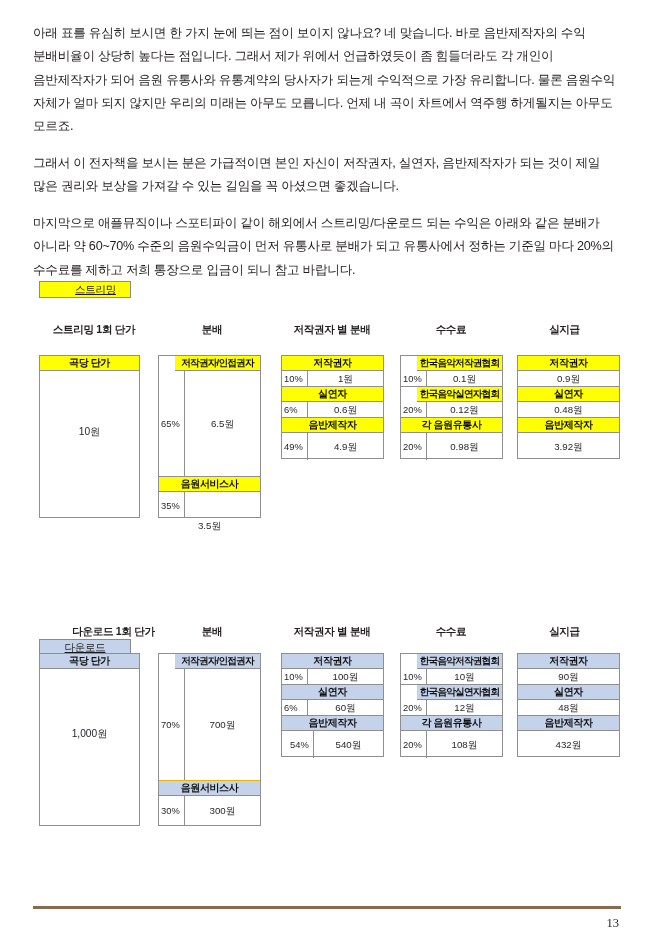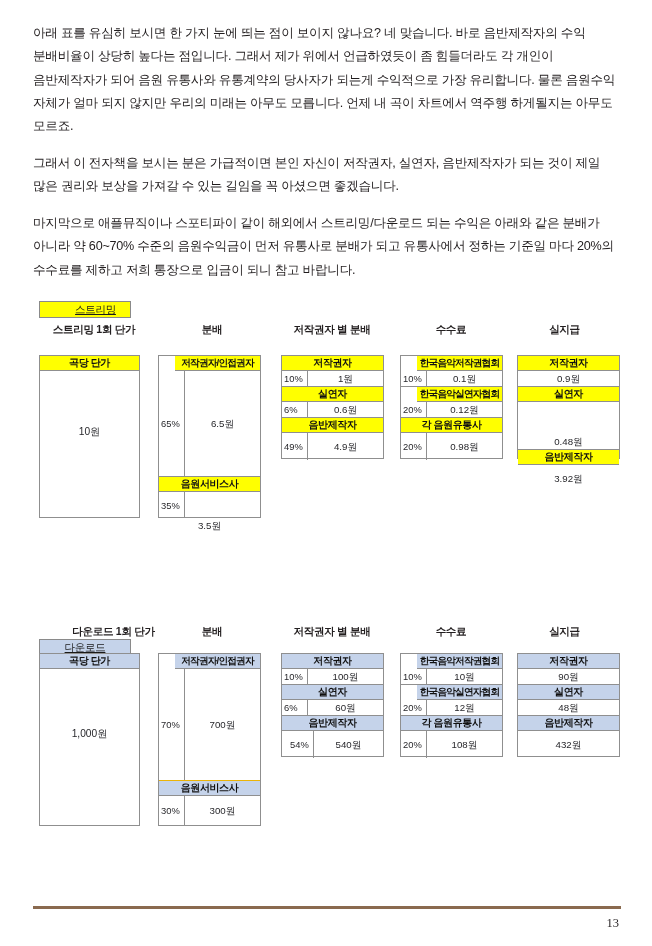--- a/index.html
+++ b/index.html
@@ -189,21 +189,21 @@
 </style>
 </head>
 <body>
 
 <div class="page">
 
   <div class="prose" id="para-1">아래 표를 유심히 보시면 한 가지 눈에 띄는 점이 보이지 않나요? 네 맞습니다. 바로 음반제작자의 수익 분배비율이 상당히 높다는 점입니다. 그래서 제가 위에서 언급하였듯이 좀 힘들더라도 각 개인이 음반제작자가 되어 음원 유통사와 유통계약의 당사자가 되는게 수익적으로 가장 유리합니다. 물론 음원수익 자체가 얼마 되지 않지만 우리의 미래는 아무도 모릅니다. 언제 내 곡이 차트에서 역주행 하게될지는 아무도 모르죠.</div>
   <div class="prose" id="para-2">그래서 이 전자책을 보시는 분은 가급적이면 본인 자신이 저작권자, 실연자, 음반제작자가 되는 것이 제일 많은 권리와 보상을 가져갈 수 있는 길임을 꼭 아셨으면 좋겠습니다.</div>
   <div class="prose" id="para-3">마지막으로 애플뮤직이나 스포티파이 같이 해외에서 스트리밍/다운로드 되는 수익은 아래와 같은 분배가 아니라 약 60~70% 수준의 음원수익금이 먼저 유통사로 분배가 되고 유통사에서 정하는 기준일 마다  20%의 수수료를 제하고 저희 통장으로 입금이 되니 참고 바랍니다.</div>
 
-  <div class="badge badge-yellow" style="left:39px; top:301px;padding-left:21px;">
+  <div class="badge badge-yellow" style="left:39px; top:281px;padding-left:21px;">
     <span>스트리밍</span>
   </div>
 
   <div class="col-caption" style="left:39px; top:323px; width:110px;">스트리밍 1회 단가</div>
   <div class="col-caption" style="left:162px; top:323px; width:100px;">분배</div>
   <div class="col-caption" style="left:277px; top:323px; width:110px;">저작권자 별 분배</div>
   <div class="col-caption" style="left:396px; top:323px; width:110px;">수수료</div>
   <div class="col-caption" style="left:512px; top:323px; width:105px;">실지급</div>
 
   <div class="unit-box" style="left:39px; top:355px; width:101px; height:163px;">
@@ -262,21 +262,21 @@
     </div>
   </div>
 
   <div class="tbl" style="left:517px; top:355px; width:103px; height:104px;">
     <div class="hdr yellow">저작권자</div>
     <div class="row">
       <div class="amt-full" style="width:100%;">0.9원</div>
     </div>
     <div class="hdr yellow">실연자</div>
     <div class="row">
-      <div class="amt-full" style="width:100%;margin-top:32px;">0.48원</div>
+      <div class="amt-full" style="width:100%;">0.48원</div>
     </div>
     <div class="hdr yellow">음반제작자</div>
     <div class="row last" style="height:27px;">
       <div class="amt-full" style="width:100%; line-height:27px;">3.92원</div>
     </div>
   </div>
 
   <div class="badge badge-blue" style="left:39px; top:591px;margin-top:48px;">
     <span>다운로드</span>
   </div>

